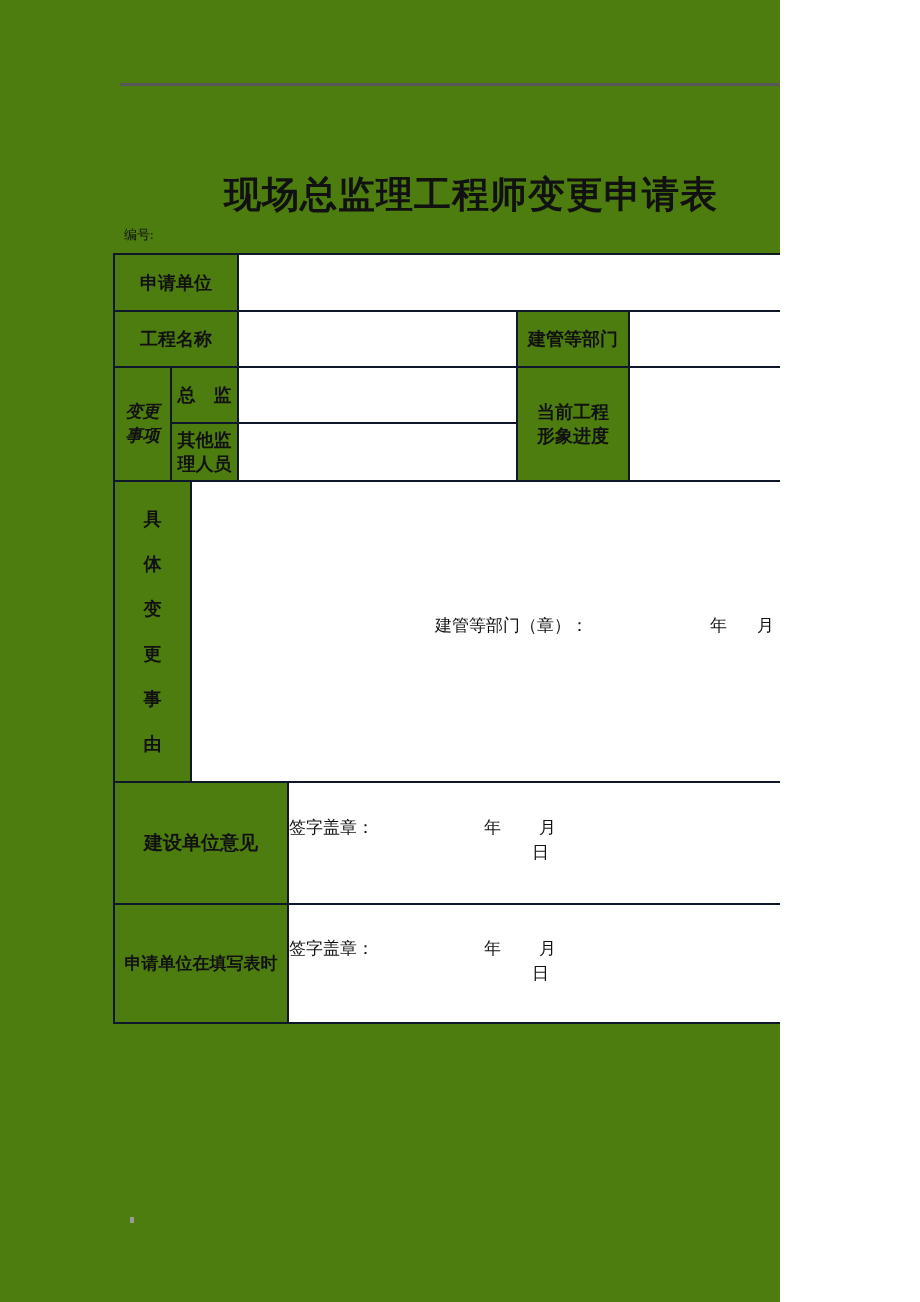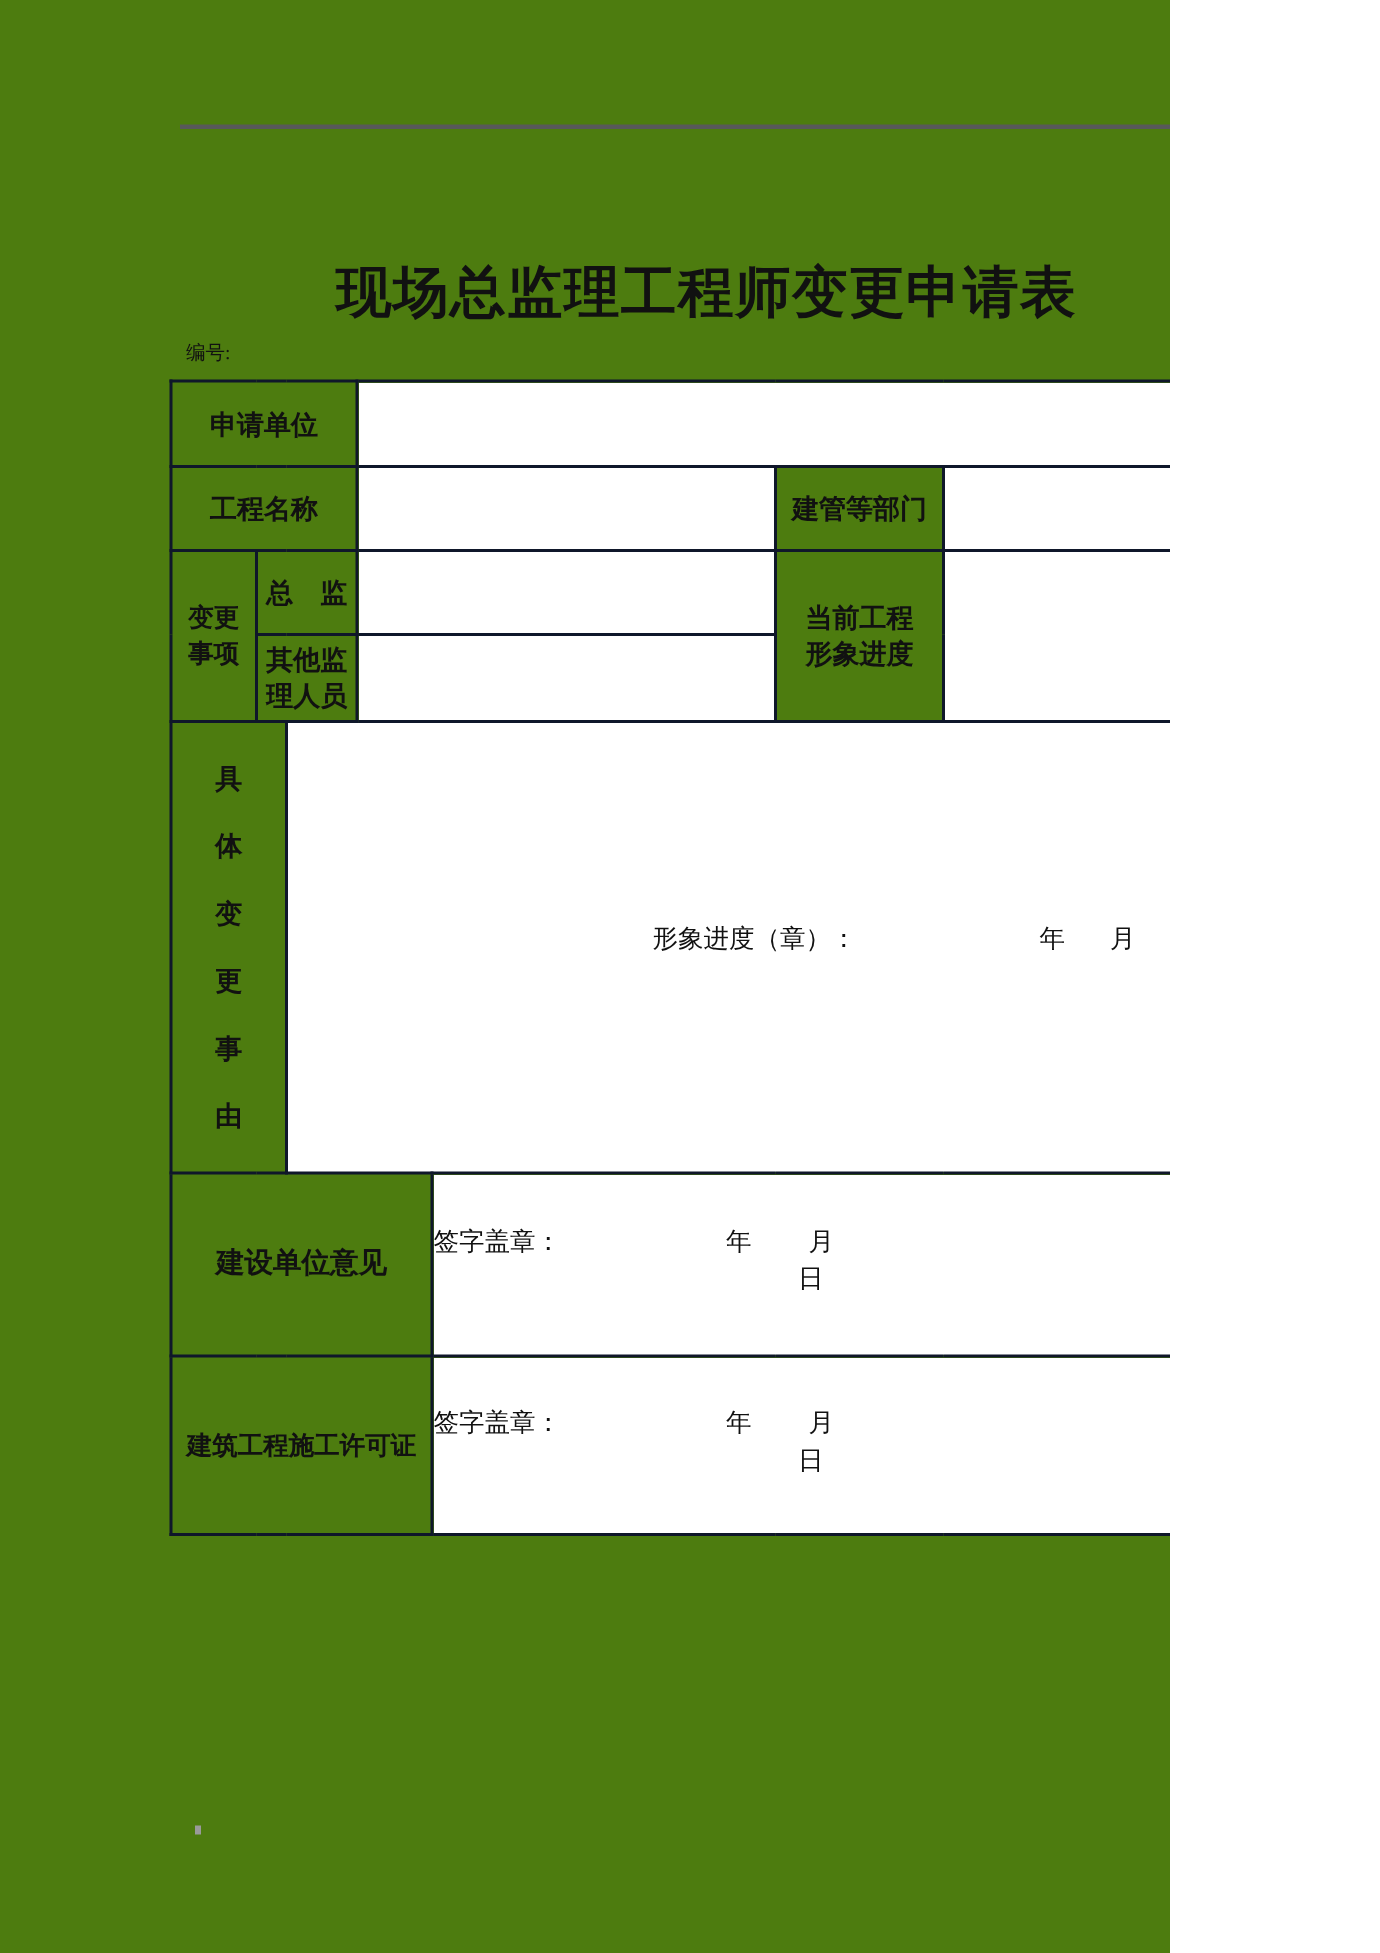--- a/index.html
+++ b/index.html
@@ -34,21 +34,21 @@
     border-collapse:collapse;table-layout:fixed;
   }
   table.form td{
     border:2px solid #0f172a;
     padding:0;vertical-align:middle;overflow:hidden;
   }
   .lbl{
     font-weight:bold;font-size:18px;text-align:center;
     white-space:pre-line;line-height:24px;
   }
-  .lbl-sm{font-size:17px;}
+  .lbl-sm{font-size:17px;font-style:italic;}
   .vert-lbl{
     font-weight:bold;font-size:18px;text-align:center;
     white-space:pre-line;line-height:45px;vertical-align:middle;
   }
   .fill{background:#ffffff;}
   td.bottomer{vertical-align:bottom;}
   .seal-line{
     display:flex;align-items:baseline;
     font-size:17px;font-weight:normal;
     padding-left:243px;padding-bottom:12px;white-space:nowrap;
@@ -127,21 +127,21 @@
 
     <tr style="height:301px">
       <td colspan="2" class="vert-lbl">具
 体
 变
 更
 事
 由</td>
       <td colspan="5" class="fill bottomer">
         <div class="seal-line">
-          <span>形象进度（章）：</span>
+          <span>建管等部门（章）：</span>
           <span class="y">年</span>
           <span class="m">月</span>
           <span class="d">日</span>
         </div>
       </td>
     </tr>
 
     <tr style="height:122px">
       <td colspan="4" class="lbl" style="font-size:19px">建设单位意见</td>
       <td colspan="3" class="fill">
@@ -150,21 +150,21 @@
             <span>签字盖章：</span>
             <span class="y">年</span>
             <span class="m">月</span>
           </div>
           <div class="sign-row2">日</div>
         </div>
       </td>
     </tr>
 
     <tr style="height:119px">
-      <td colspan="4" class="lbl" style="font-size:17px">建筑工程施工许可证</td>
+      <td colspan="4" class="lbl" style="font-size:17px">申请单位在填写表时</td>
       <td colspan="3" class="fill">
         <div class="sign-block">
           <div class="sign-row1">
             <span>签字盖章：</span>
             <span class="y">年</span>
             <span class="m">月</span>
           </div>
           <div class="sign-row2">日</div>
         </div>
       </td>

